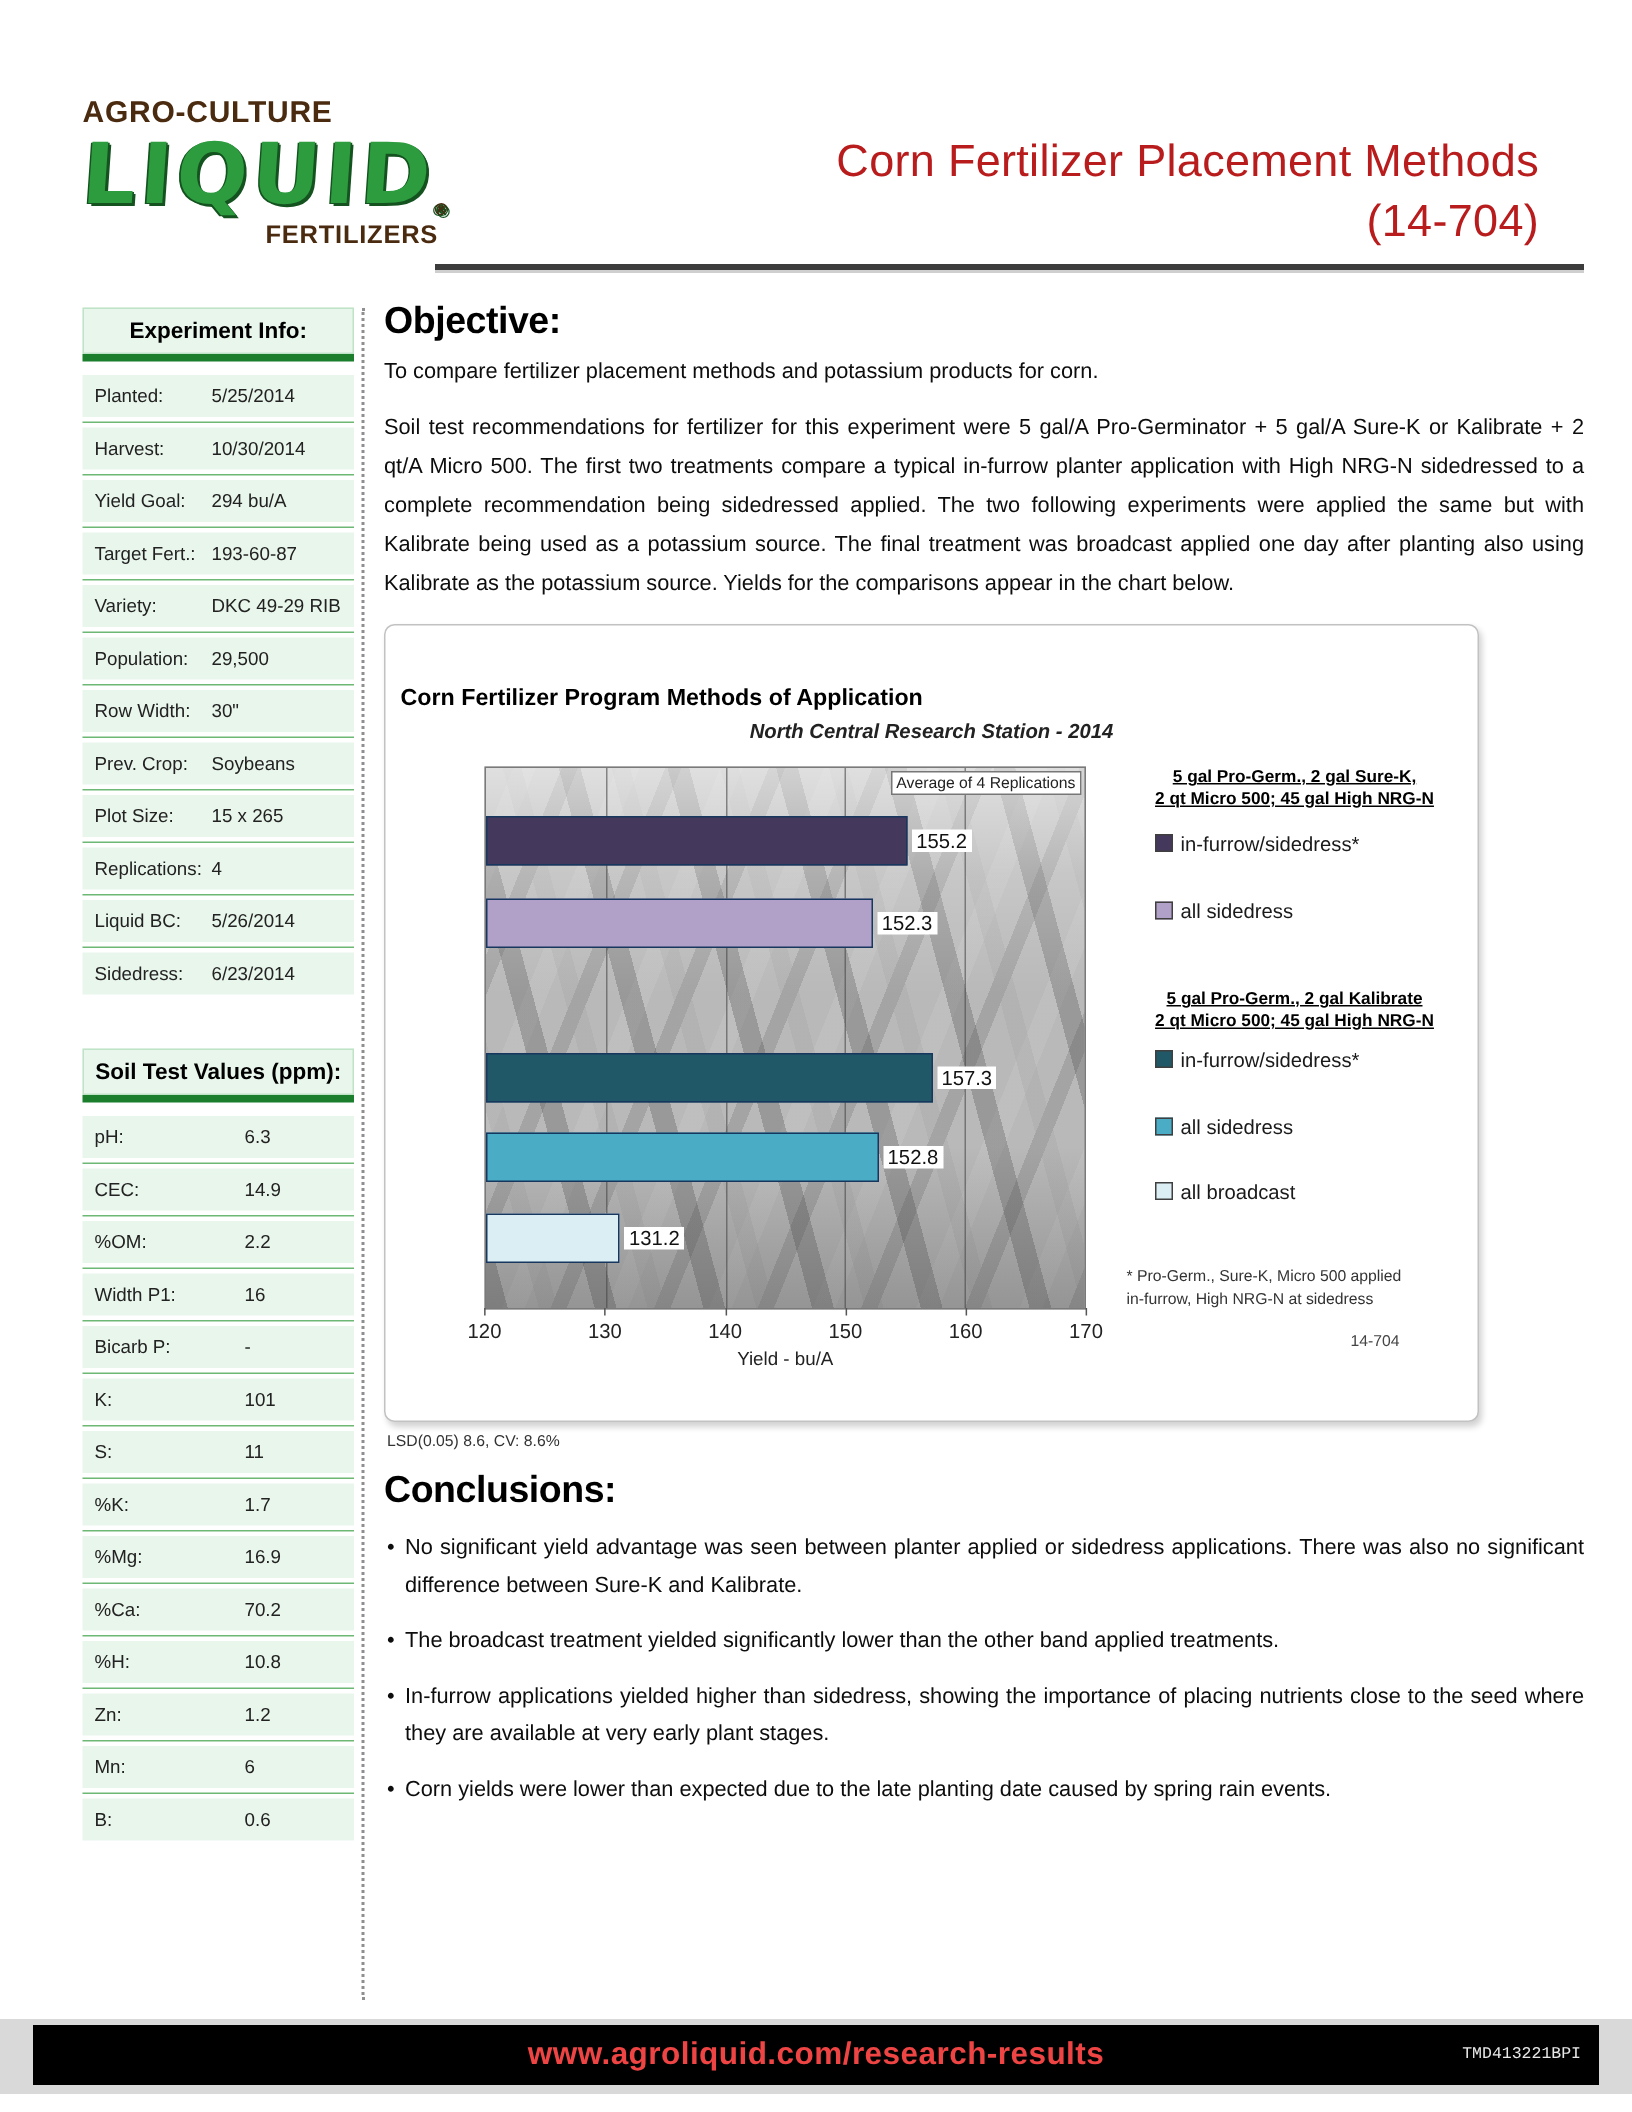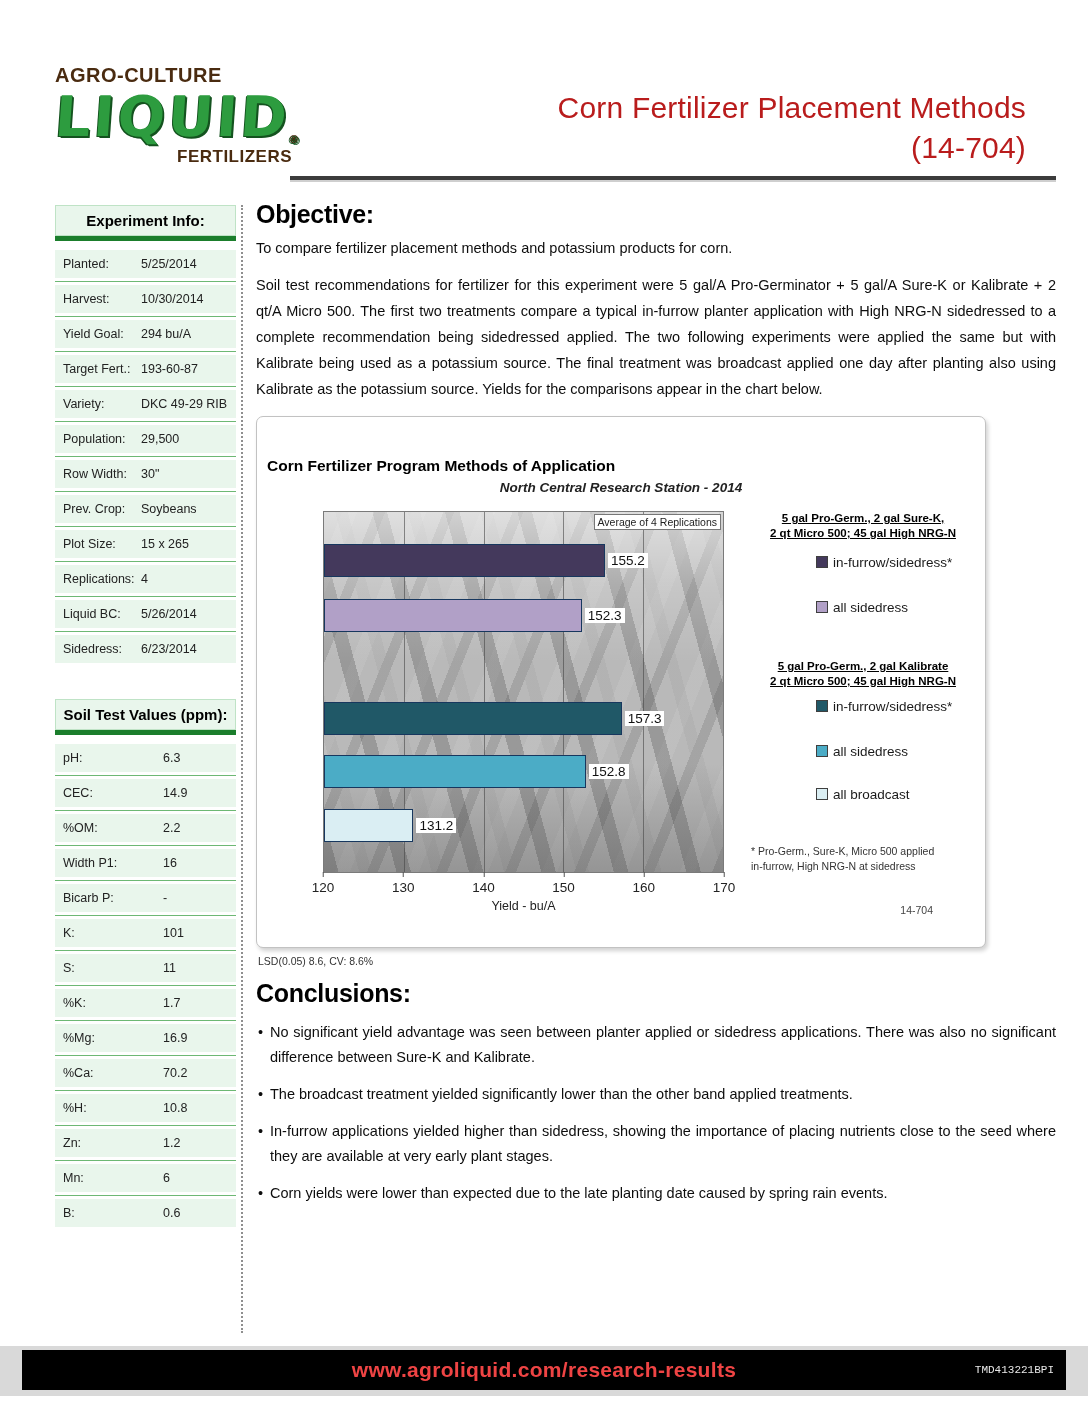--- a/index.html
+++ b/index.html
@@ -59,25 +59,25 @@
   .bar-row.r3 { margin-bottom:20px; }
   .bar { height:100%; border:1px solid #17375e; }
   .bar-label { margin-left:3px; background:#fff; padding:0 3px; font-size:13.5px; color:#111; white-space:nowrap; }
   .xticks { position:relative; margin-left:56px; width:401px; height:22px; }
   .xticks span { position:absolute; top:7px; transform:translateX(-50%); font-size:13.5px; color:#222; }
   .xticks span::before { content:""; position:absolute; left:50%; top:-8px; width:1px; height:5px; background:#555; }
   .xlabel { margin-left:56px; width:401px; text-align:center; font-size:12.5px; color:#222; margin-top:4px; }
 
   .legend-col { flex:1; padding-left:18px; font-size:13.5px; color:#1a1a1a; }
   .lg-header { text-align:center; font-weight:bold; font-size:11.5px; line-height:1.3; text-decoration:underline; color:#000; }
-  .lg-item { display:flex; align-items:center; margin-left:65px; }
+  .lg-item { display:flex; align-items:center; margin-left:19px; }
   .swatch { width:12px; height:12px; border:1px solid #3f3f3f; margin-right:5px; flex:0 0 12px; }
   .mt14 { margin-top:14px; } .mt30 { margin-top:30px; } .mt44 { margin-top:44px; } .mt10 { margin-top:10px; } .mt28 { margin-top:28px; }
   .footnote { margin-top:42px; font-size:10.5px; line-height:1.45; color:#333; }
-  .chart-code { margin-top:30px; text-align:right; padding-right:42px; font-size:10.5px; color:#444; }
+  .chart-code { margin-top:14px; text-align:right; padding-right:42px; font-size:10.5px; color:#444; }
 
   .lsd { font-size:10.5px; color:#333; margin-top:7px; margin-left:2px; }
 
   
   .h-conc { font-size:25px; font-weight:bold; margin-top:12px; color:#000; letter-spacing:-.3px; }
   .bullet { position:relative; padding-left:14px; font-size:14.5px; line-height:25px; text-align:justify; margin-top:12px; color:#0d0d0d; }
   .bullet::before { content:"\2022"; position:absolute; left:2px; top:0; }
 
   
   .footer-wrap { position:absolute; left:0; right:0; top:1346px; height:50px; background:#d9d9d9; }

